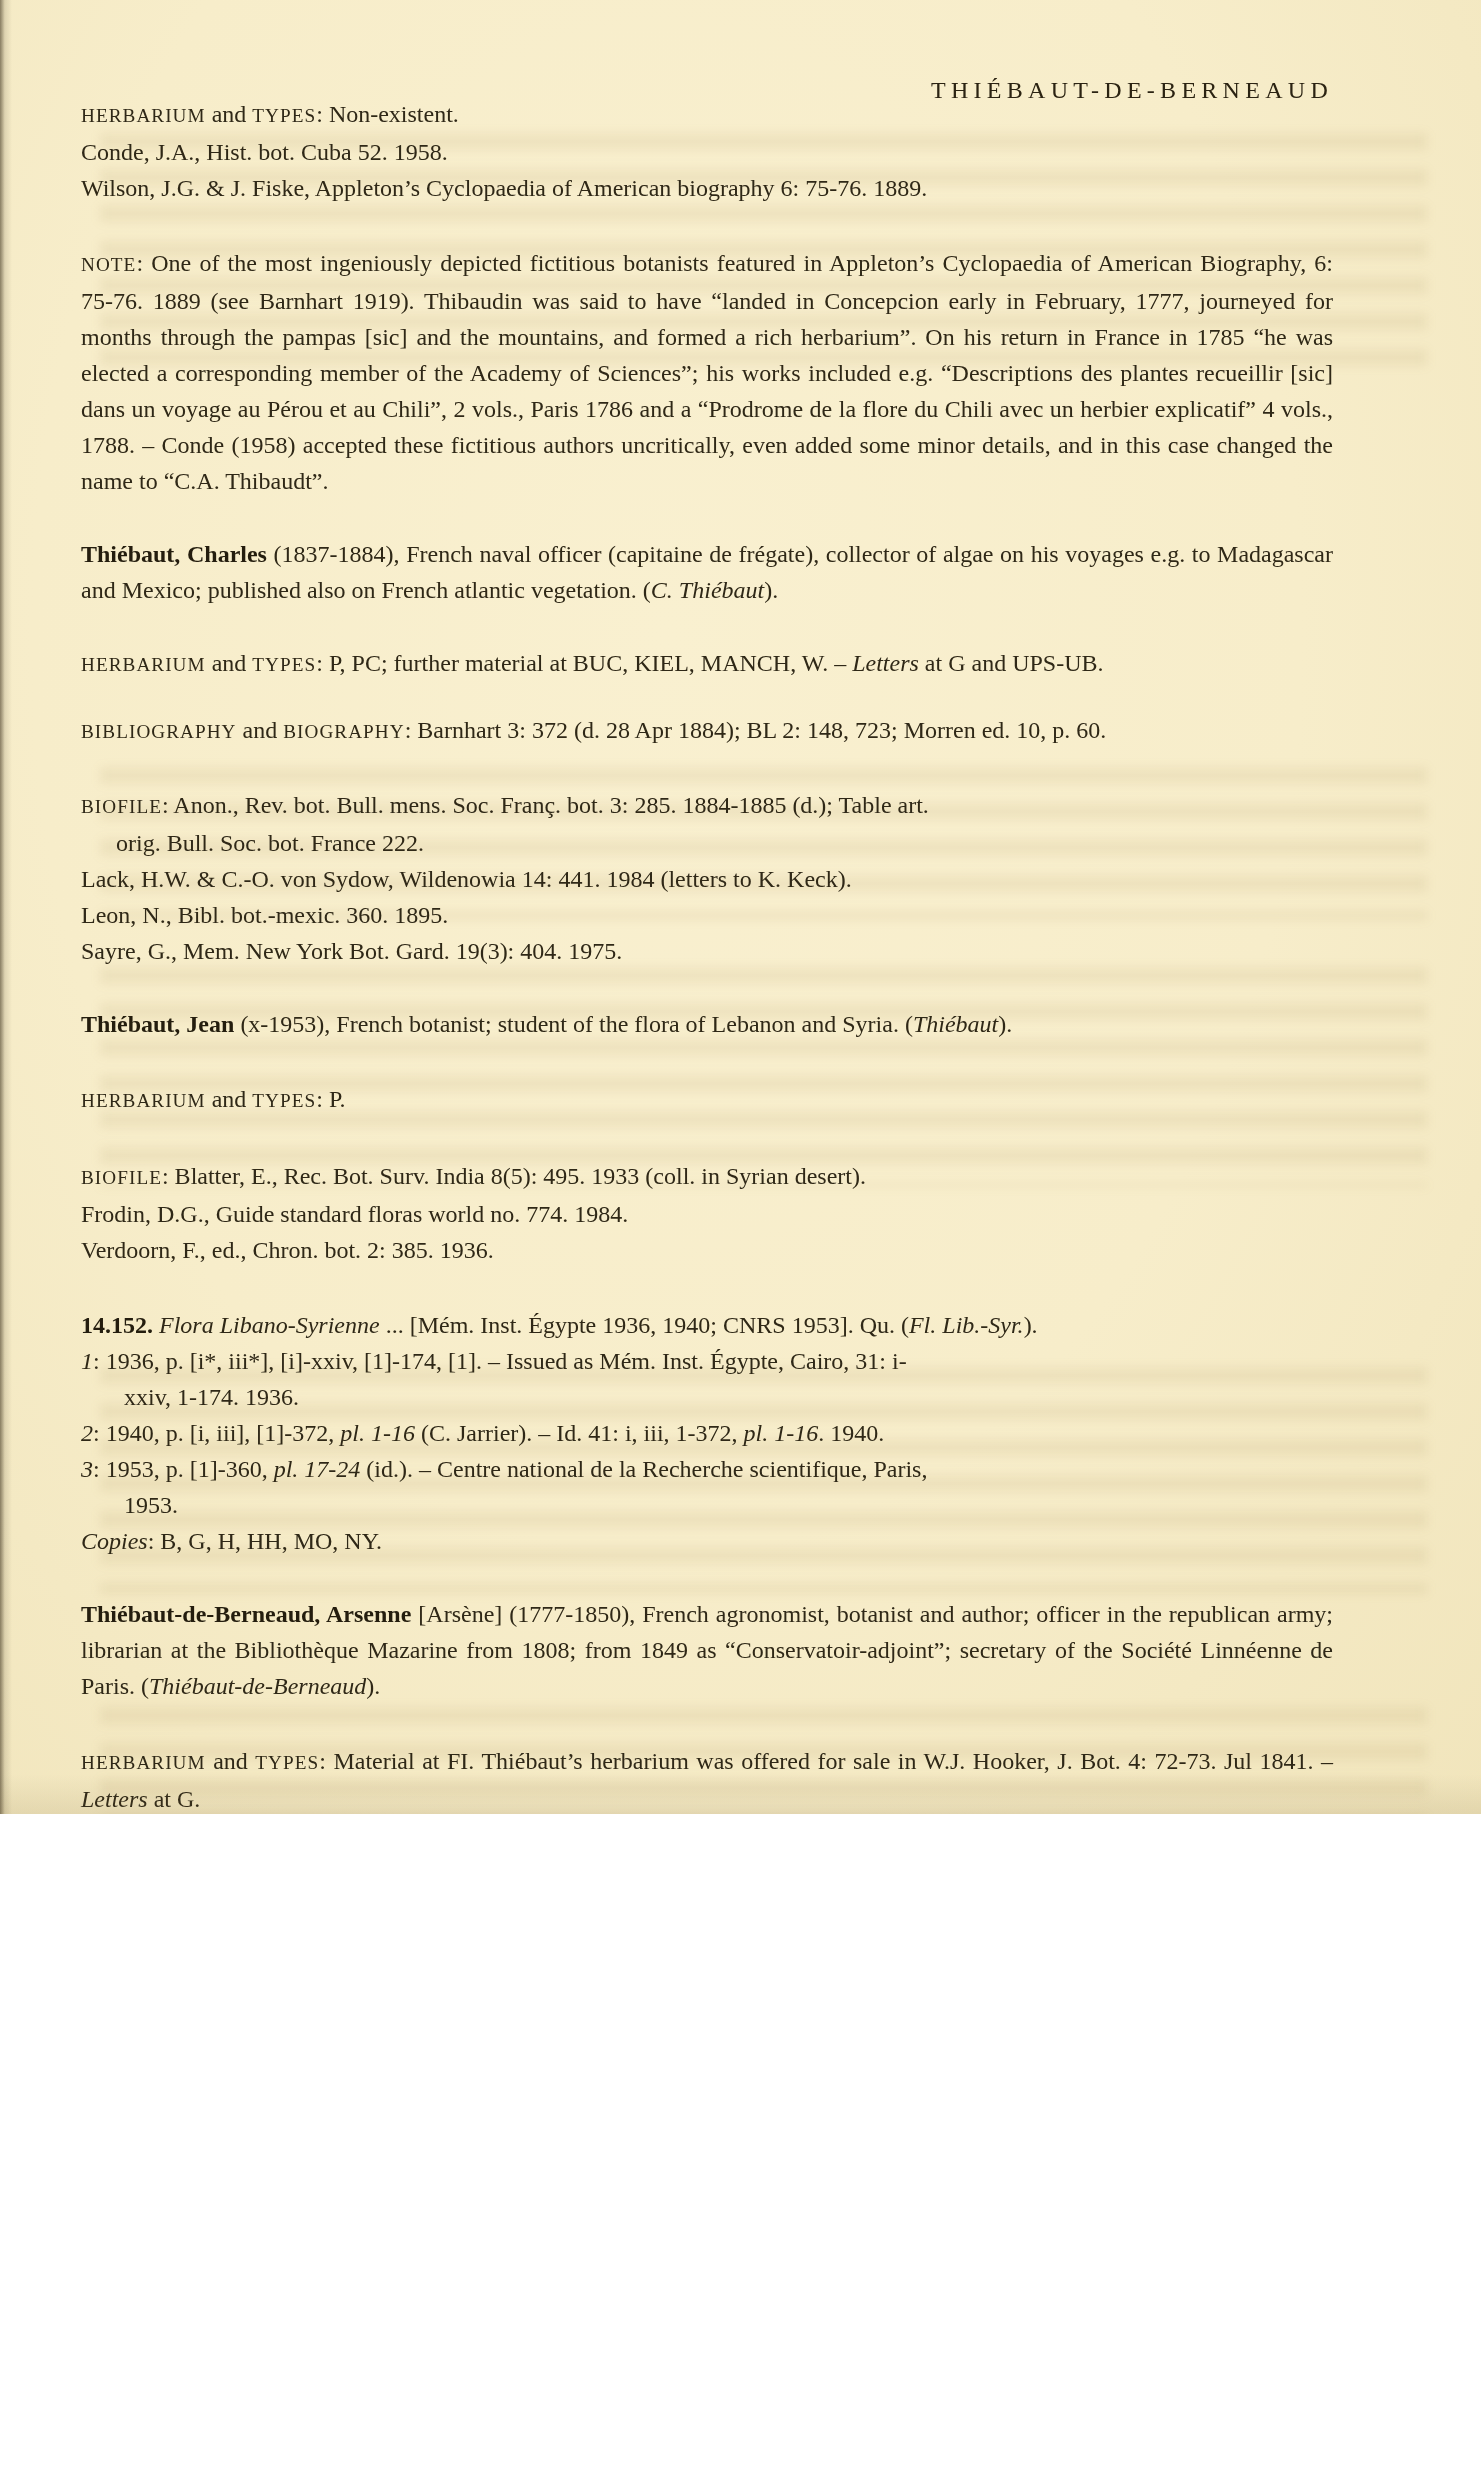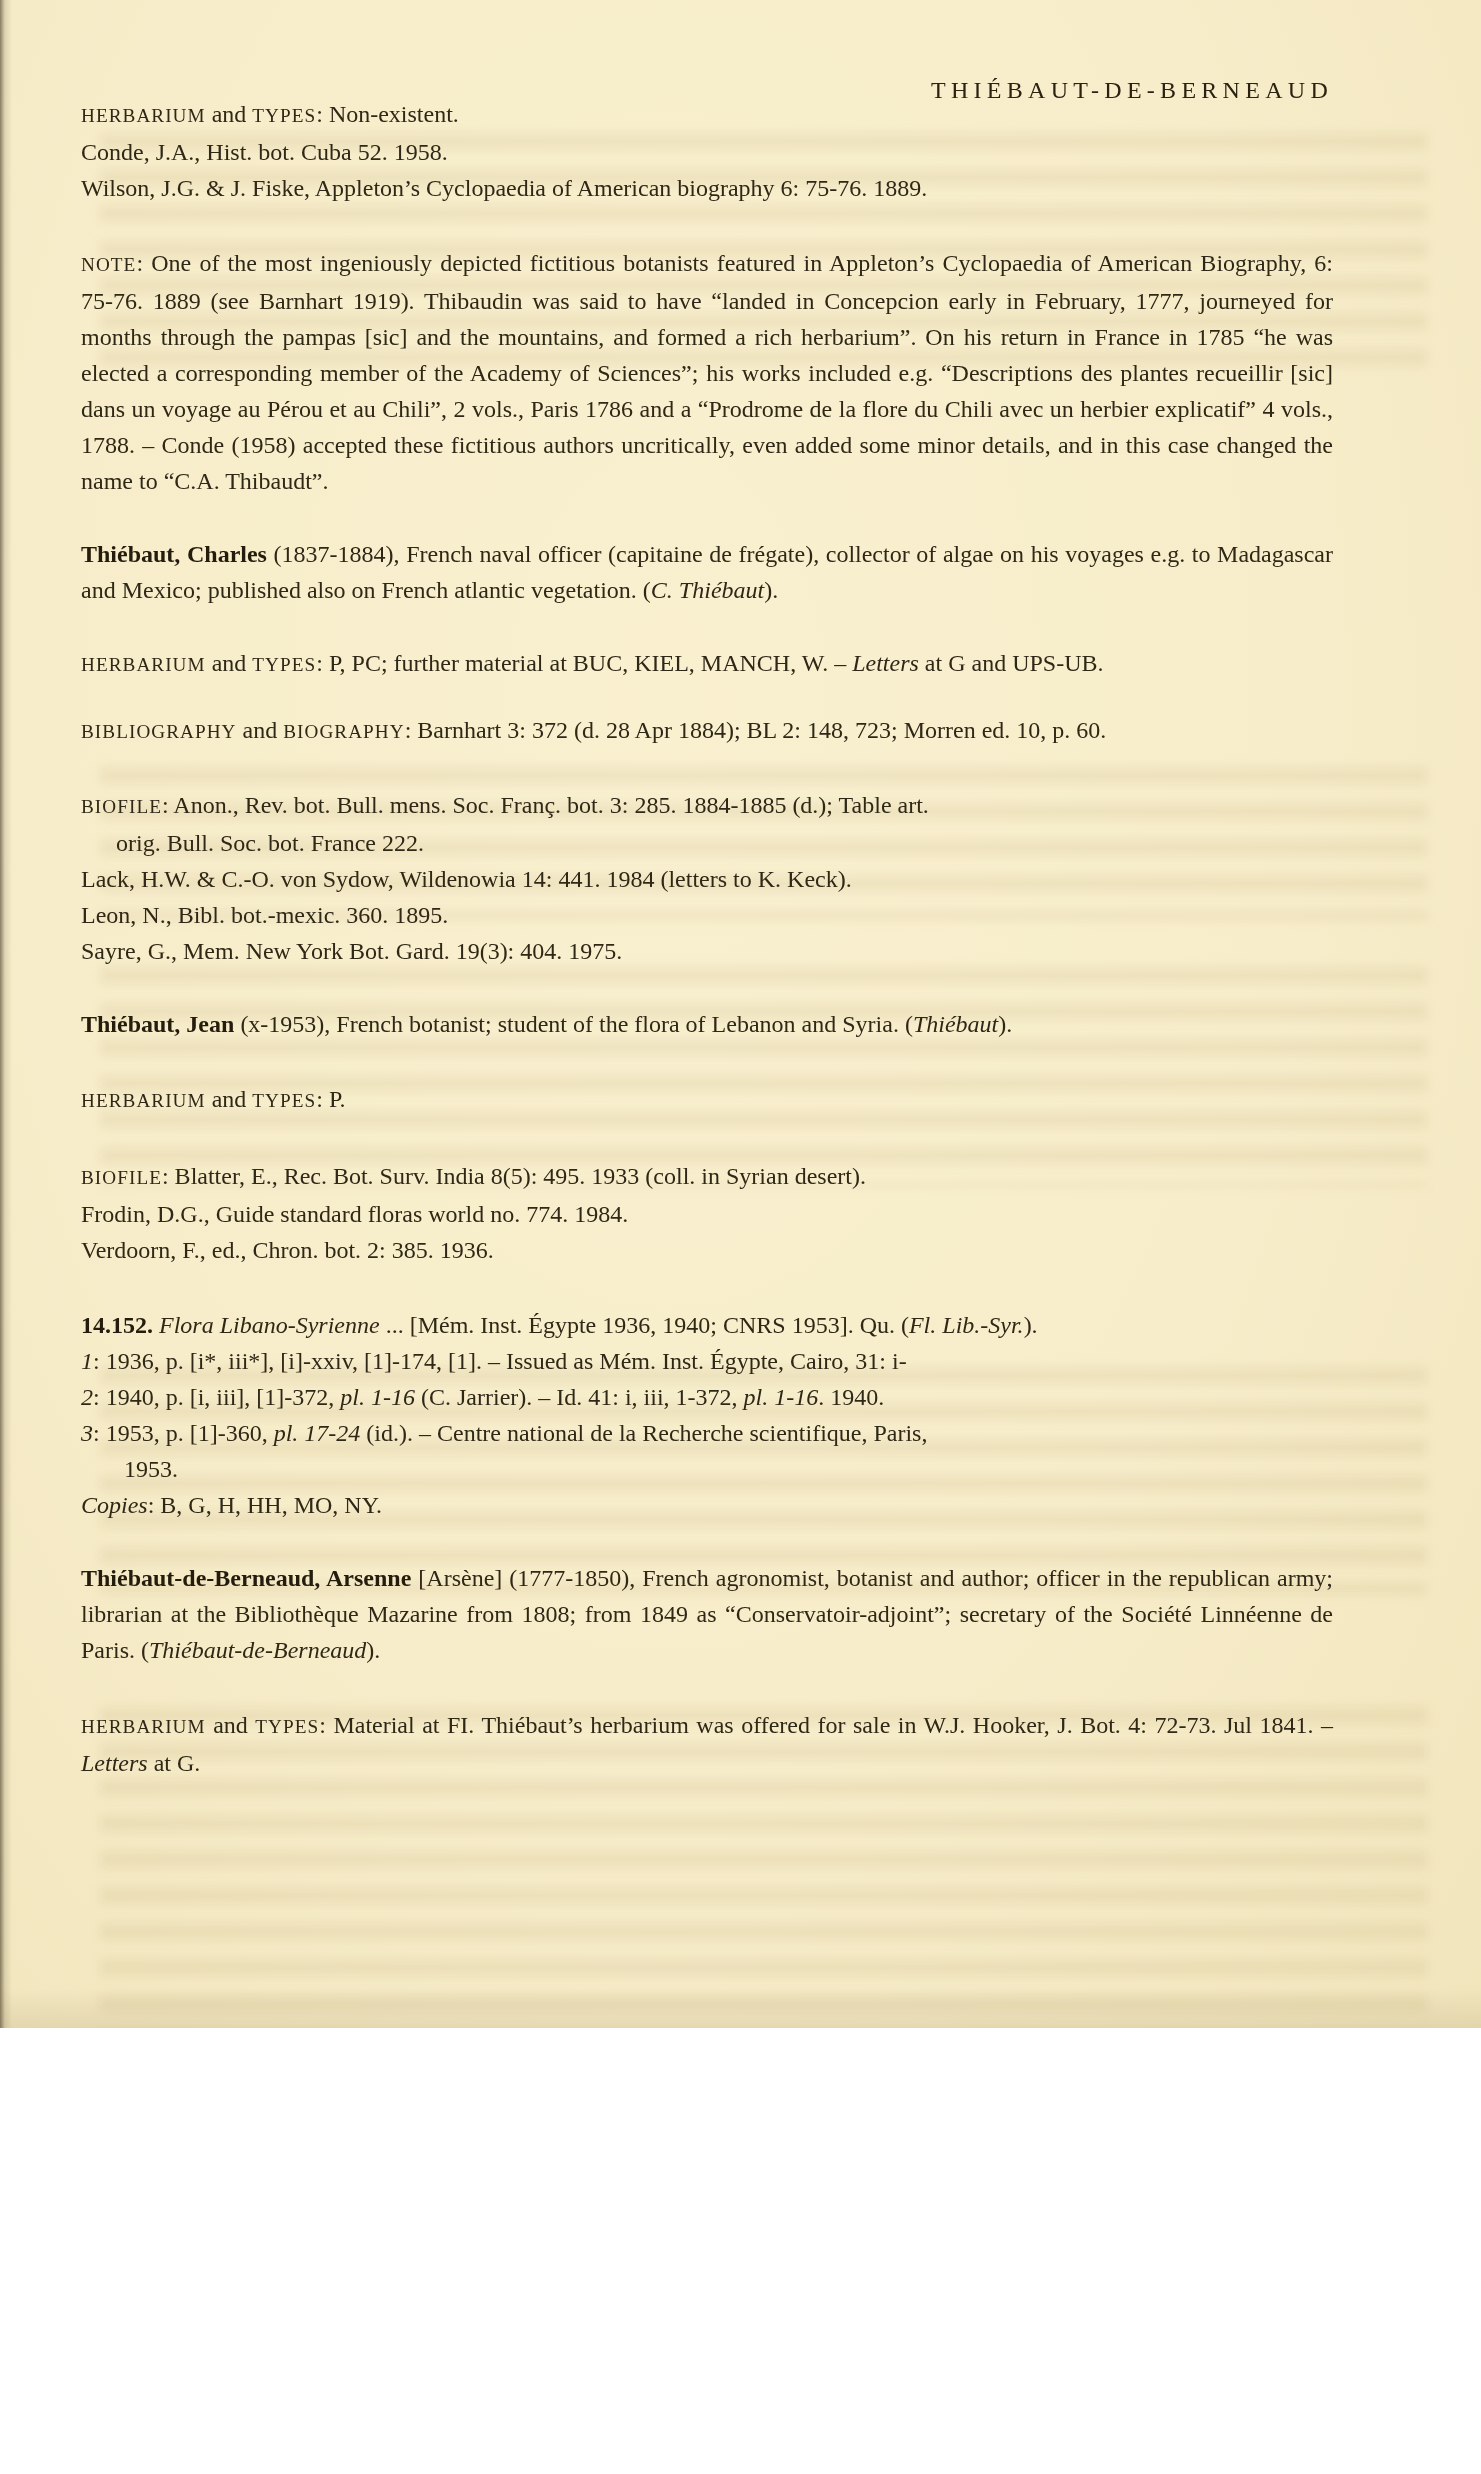--- a/index.html
+++ b/index.html
@@ -1,19 +1,19 @@
 <!DOCTYPE html>
 <html style="font-size:10.7px"><head>
 <meta charset="utf-8">
 <style>
   html, body { margin: 0; padding: 0; }
   .page {
     position: relative;
     width: 1482px;
-    height: 2028px;
+    height: 1814px;
     overflow: hidden;
     background: radial-gradient(ellipse at 45% 35%, #f9f0d0 0%, #f7edca 55%, #f1e5bc 100%);
     font-family: "Liberation Serif", serif;
     color: #2f2817;
   }
   .gutter-shadow {
     position: absolute; left: 0; top: 0; width: 12px; height: 100%;
     background: linear-gradient(to right, rgba(46,35,16,0.55), rgba(46,35,16,0.12) 40%, rgba(46,35,16,0));
     z-index: 3;
   }
@@ -80,20 +80,21 @@
       <div class="para"><span class="seg">Lack, H.W. &amp; C.-O. von Sydow, Wildenowia 14: 441. 1984 (letters to K. Keck).</span></div>
       <div class="para"><span class="seg">Leon, N., Bibl. bot.-mexic. 360. 1895.</span></div>
       <div class="para"><span class="seg">Sayre, G., Mem. New York Bot. Gard. 19(3): 404. 1975.</span></div>
       <div class="para just" style="margin-top: 37px;"><span class="seg bold">Thiébaut, Jean</span><span class="seg"> (x-1953), French botanist; student of the flora of Lebanon and Syria. (</span><span class="seg ital">Thiébaut</span><span class="seg">).</span></div>
       <div class="para" style="margin-top: 39px;"><span class="seg scaps">HERBARIUM</span><span class="seg"> and </span><span class="seg scaps">TYPES</span><span class="seg">: P.</span></div>
       <div class="para" style="margin-top: 39px;"><span class="seg scaps">BIOFILE</span><span class="seg">: Blatter, E., Rec. Bot. Surv. India 8(5): 495. 1933 (coll. in Syrian desert).</span></div>
       <div class="para"><span class="seg">Frodin, D.G., Guide standard floras world no. 774. 1984.</span></div>
       <div class="para"><span class="seg">Verdoorn, F., ed., Chron. bot. 2: 385. 1936.</span></div>
       <div class="para just" style="margin-top: 39px;"><span class="seg bold">14.152.</span><span class="seg"> </span><span class="seg ital">Flora Libano-Syrienne</span><span class="seg"> ... [Mém. Inst. Égypte 1936, 1940; CNRS 1953]. Qu. (</span><span class="seg ital">Fl. Lib.-Syr.</span><span class="seg">).</span></div>
       <div class="para"><span class="seg ital">1</span><span class="seg">: 1936, p. [i*, iii*], [i]-xxiv, [1]-174, [1]. – Issued as Mém. Inst. Égypte, Cairo, 31: i-</span></div>
+      <div class="para cont2"><span class="seg">xxiv, 1-174. 1936.</span></div>
       <div class="para"><span class="seg ital">2</span><span class="seg">: 1940, p. [i, iii], [1]-372, </span><span class="seg ital">pl. 1-16</span><span class="seg"> (C. Jarrier). – Id. 41: i, iii, 1-372, </span><span class="seg ital">pl. 1-16</span><span class="seg">. 1940.</span></div>
       <div class="para"><span class="seg ital">3</span><span class="seg">: 1953, p. [1]-360, </span><span class="seg ital">pl. 17-24</span><span class="seg"> (id.). – Centre national de la Recherche scientifique, Paris,</span></div>
       <div class="para cont2"><span class="seg">1953.</span></div>
       <div class="para"><span class="seg ital">Copies</span><span class="seg">: B, G, H, HH, MO, NY.</span></div>
       <div class="para just" style="margin-top: 37px;"><span class="seg bold">Thiébaut-de-Berneaud, Arsenne</span><span class="seg"> [Arsène] (1777-1850), French agronomist, botanist and author; officer in the republican army; librarian at the Bibliothèque Mazarine from 1808; from 1849 as “Conservatoir-adjoint”; secretary of the Société Linnéenne de Paris. (</span><span class="seg ital">Thiébaut-de-Berneaud</span><span class="seg">).</span></div>
       <div class="para just" style="margin-top: 39px;"><span class="seg scaps">HERBARIUM</span><span class="seg"> and </span><span class="seg scaps">TYPES</span><span class="seg">: Material at FI. Thiébaut’s herbarium was offered for sale in W.J. Hooker, J. Bot. 4: 72-73. Jul 1841. – </span><span class="seg ital">Letters</span><span class="seg"> at G.</span></div>
     </div>
 
   <div class="page-number">257</div>
 </div>

